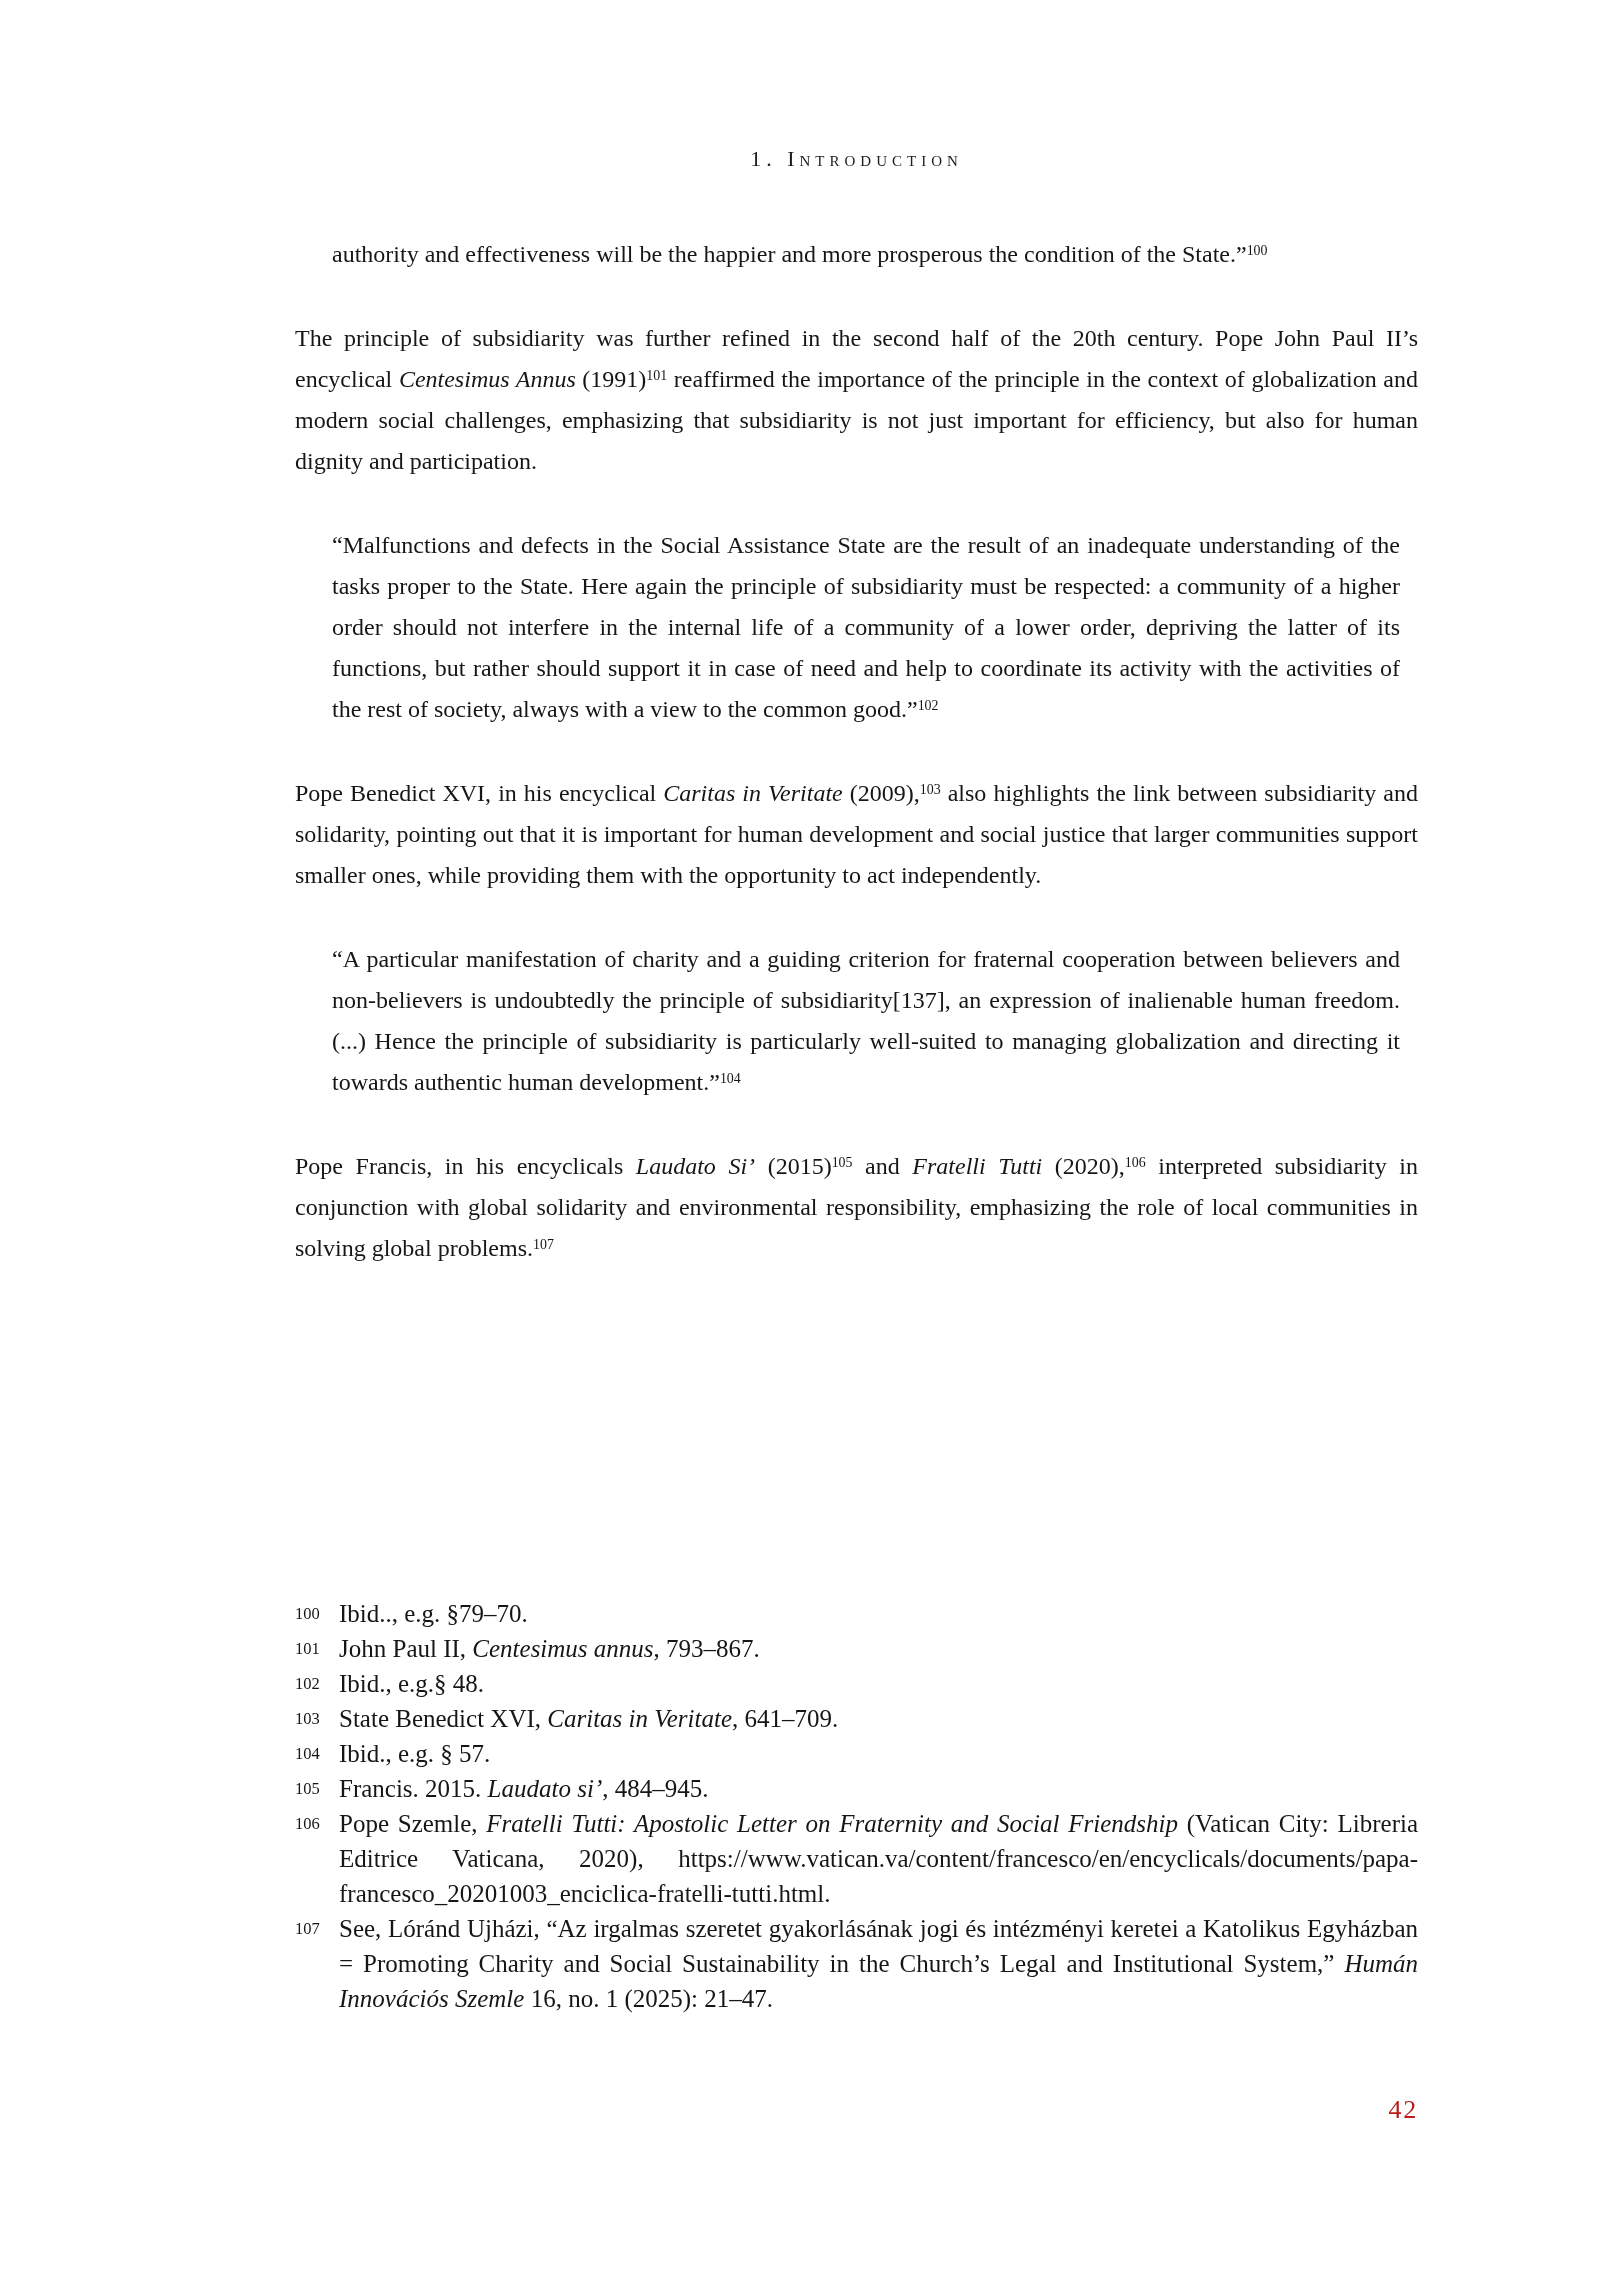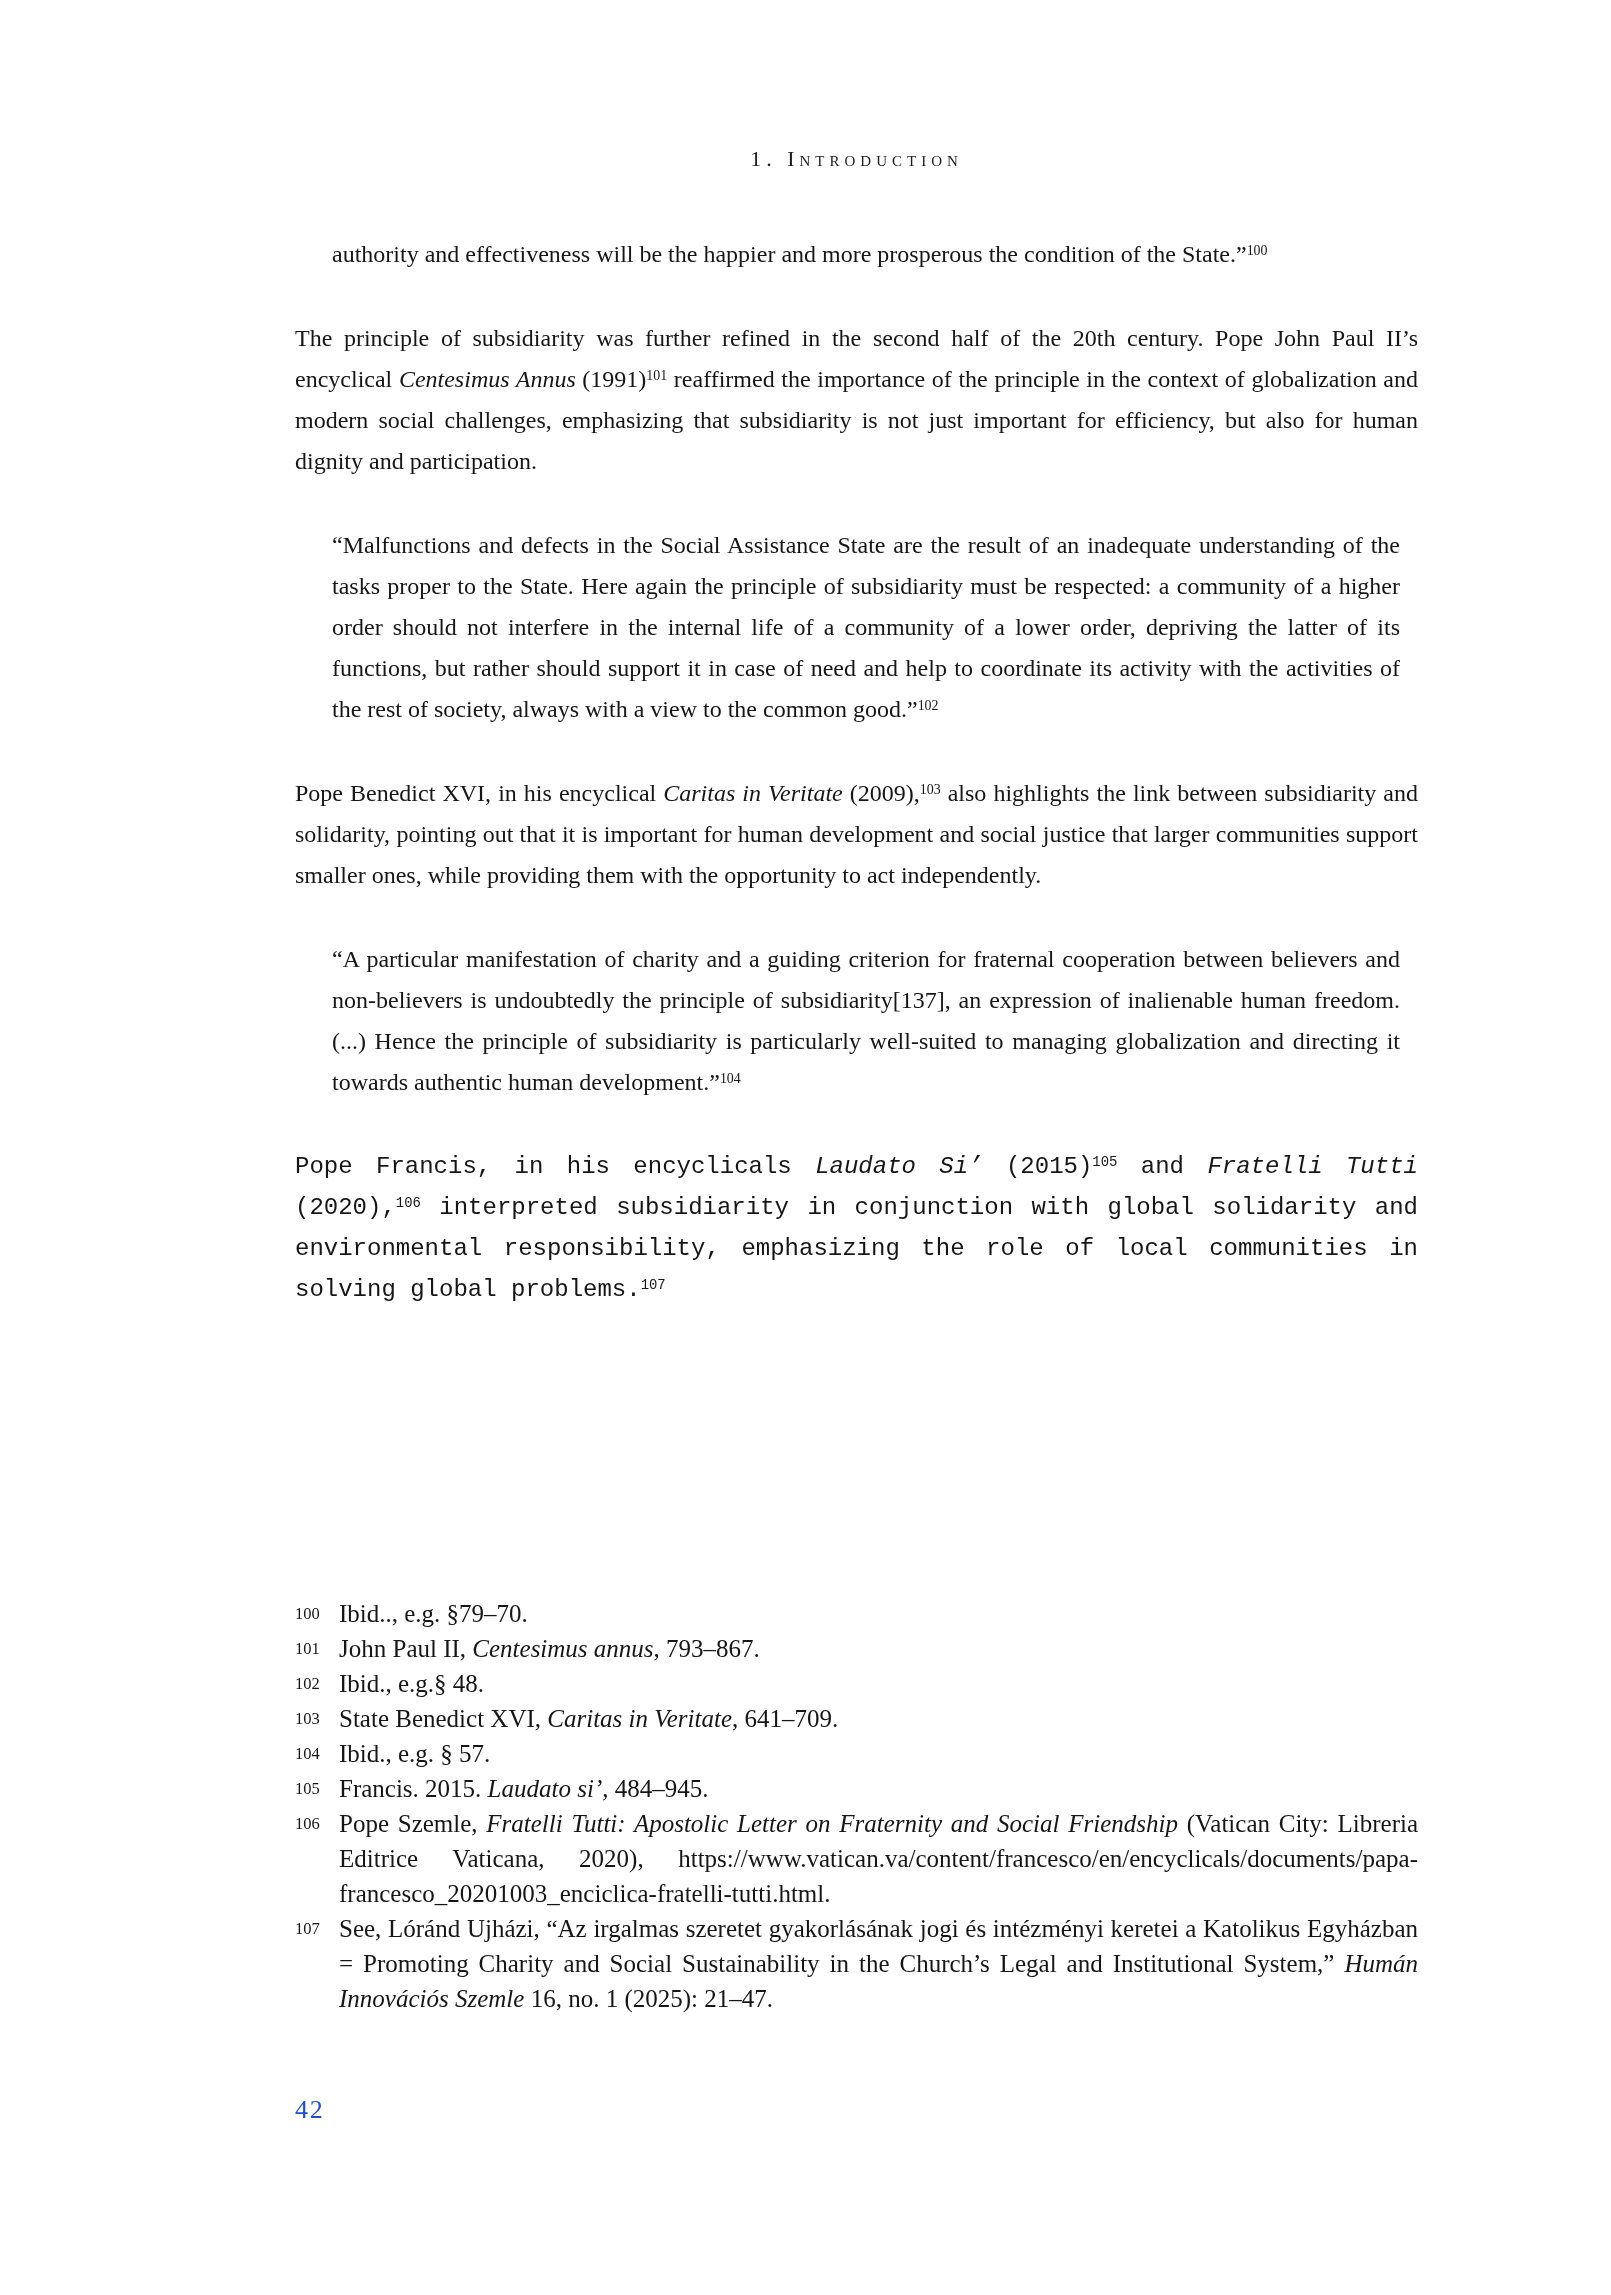--- a/index.html
+++ b/index.html
@@ -34,21 +34,21 @@
     position: absolute;
     top: 234px;
     left: 295px;
     width: 1123px;
     font-size: 24px;
     line-height: 41px;
     text-align: justify;
     color: #161616;
   }
   .block { margin: 0 0 43px 0; }
-  .block:last-child { margin-bottom: 0; font-family: Liberation Mono, monospace; }
+  .block:last-child { margin-bottom: 0; }
   .block.quote {
     padding-left: 37px;
     padding-right: 18px;
   }
   sup {
     font-size: 0.58em;
     line-height: 0;
     vertical-align: baseline;
     position: relative;
     top: -0.52em;
@@ -75,24 +75,24 @@
     top: 0;
     font-size: 16.5px;
     line-height: 35px;
   }
   
   .page-number {
     position: absolute;
     top: 2095px;
     left: 295px;
     width: 1123px;
-    text-align: left;
+    text-align: right;
     font-size: 26px;
     letter-spacing: 1.7px;
-    color: #1d4ed8;
+    color: #b91c1c;
   }
 </style>
 </head>
 <body>
 
 <div class="page">
 
   <div class="running-head">1. Introduction</div>
 
   <div class="body-text">

